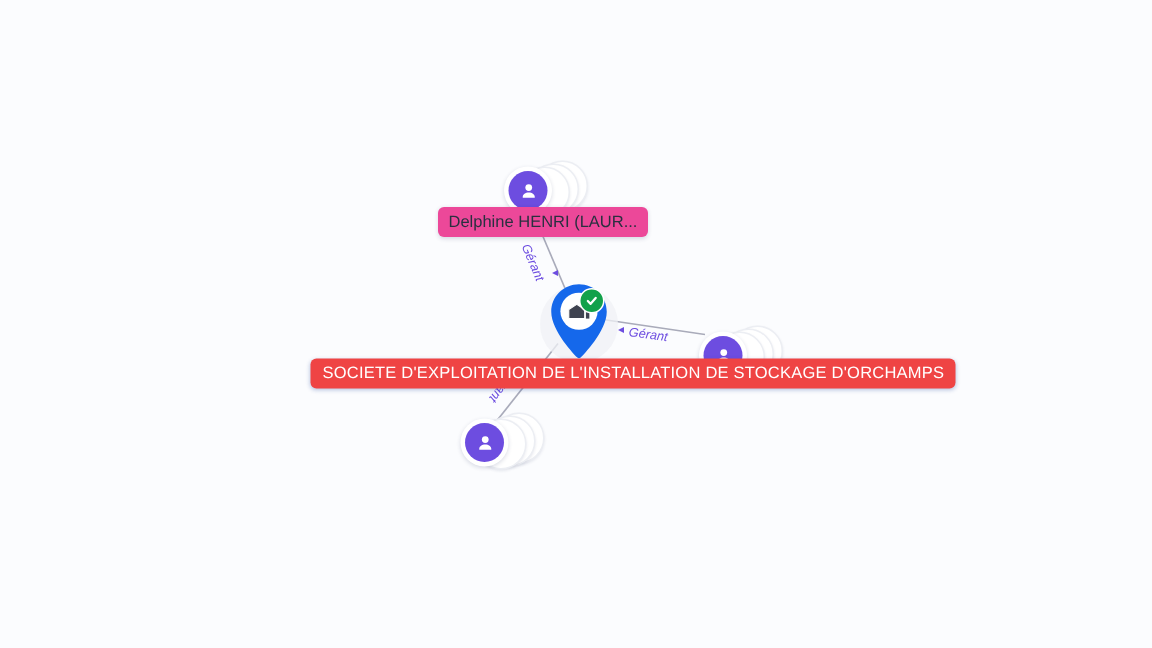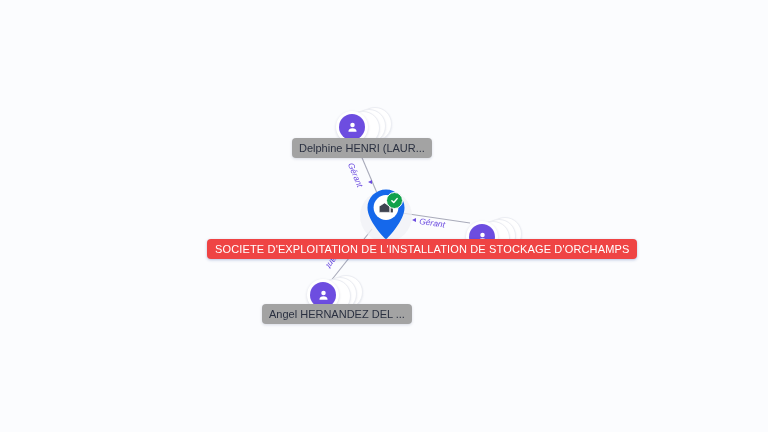--- a/index.html
+++ b/index.html
@@ -101,21 +101,21 @@
     background: #12a14b;
     border: 1.5px solid #ffffff;
     display: flex;
     align-items: center;
     justify-content: center;
   }
 
   
   .node-label {
     position: absolute;
-    background: #a3a3a3;
+    background: #ec4899;
     color: #2a3040;
     font-size: 11px;
     line-height: 14px;
     white-space: nowrap;
     padding: 3px 7px;
     border-radius: 4px;
     box-shadow: 0 1px 3px rgba(30,45,95,0.16);
   }
   #company-label {
     position: absolute;
@@ -197,21 +197,20 @@
     <div class="stack-card c1"></div>
     <div class="avatar-disc">
       <div class="avatar-inner">
         <svg width="15" height="15" viewBox="0 0 24 24" fill="#ffffff">
           <circle cx="12" cy="8" r="3.6"></circle>
           <path d="M12 13.2c-3.6 0-6.4 2.1-6.4 4.5v1.1h12.8v-1.1c0-2.4-2.8-4.5-6.4-4.5z"></path>
         </svg>
       </div>
     </div>
   </div>
-  <div class="node-label" style="left:262px; top:304px;">Angel HERNANDEZ DEL ...</div>
 
   <div class="edge-label" style="left:355px; top:161px; transform: rotate(67deg); transform-origin: left top;">Gérant</div>
   <div class="edge-arrow" style="left:368px; top:178px;">◂</div>
 
   <div class="edge-label" style="left:420px; top:216px; transform: rotate(8deg); transform-origin: left top;">Gérant</div>
   <div class="edge-arrow" style="left:412px; top:216px;">◂</div>
 
   <div class="edge-label" style="left:348px; top:250px; transform: rotate(128deg); transform-origin: left top;">Gérant</div>
 
   <div id="company-node">

